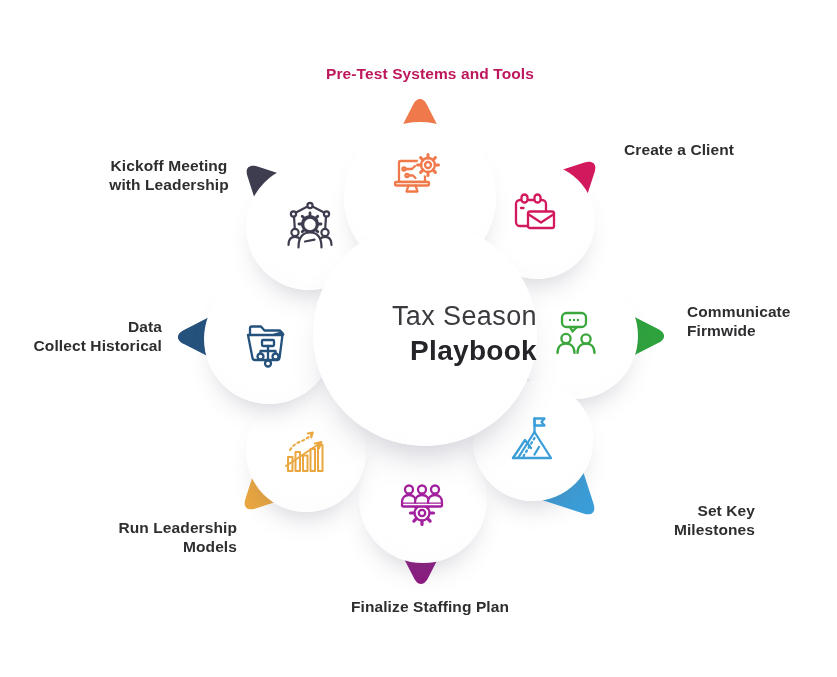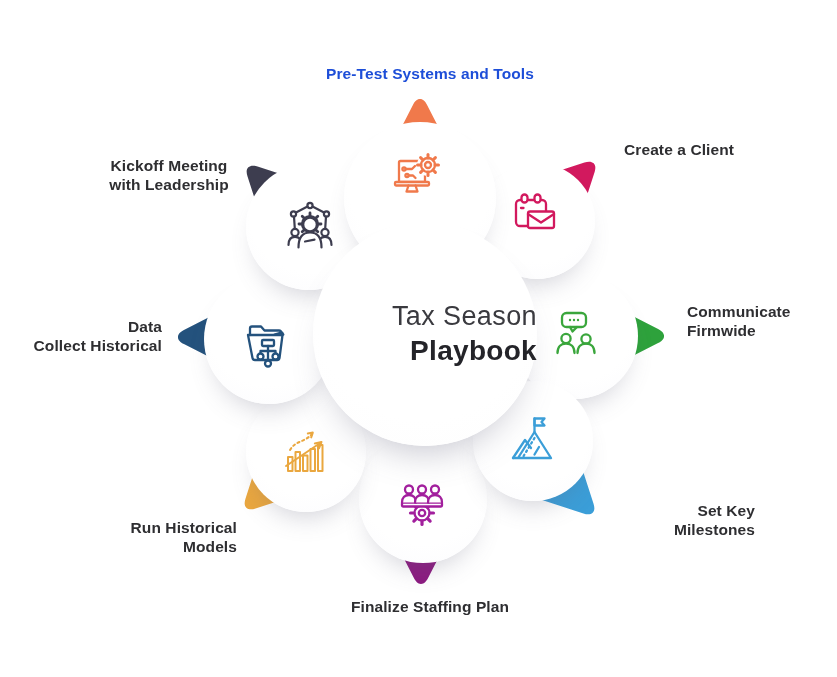--- a/index.html
+++ b/index.html
@@ -279,41 +279,41 @@
       <path d="M6.5 46 c0-5.5 2.6-8.2 6.5-8.2 s6.5 2.7 6.5 8.2" fill="#fff"></path>
       <circle cx="43" cy="33.5" r="3.6" fill="#fff"></circle>
       <path d="M36.5 46 c0-5.5 2.6-8.2 6.5-8.2 s6.5 2.7 6.5 8.2" fill="#fff"></path>
       <circle cx="28" cy="25.5" r="6.8" fill="#fff"></circle>
       <path d="M16.5 48.5 c0-10.5 4.6-15 11.5-15 s11.5 4.5 11.5 15" fill="#fff"></path>
       <path d="M23 42.5 l9.5 -1.8"></path>
     </g>
       </svg>
   </span>
 
-  <div class="label l0" style="color: #1d4ed8;">
+  <div class="label l0" style="color: #be185d;">
     <span class="ln">Pre-Test Systems and Tools</span>
     <span class="ln"></span>
   </div>
   <div class="label l1" style="color: rgb(46, 46, 49);">
     <span class="ln">Create a Client</span>
   </div>
   <div class="label l2" style="color: rgb(46, 46, 49);">
     <span class="ln">Communicate</span>
     <span class="ln">Firmwide</span>
   </div>
   <div class="label l3" style="color: rgb(46, 46, 49);">
     <span class="ln">Set Key</span>
     <span class="ln">Milestones</span>
   </div>
   <div class="label l4" style="color: rgb(46, 46, 49);">
     <span class="ln">Finalize Staffing Plan</span>
     <span class="ln"></span>
   </div>
   <div class="label l5" style="color: rgb(46, 46, 49);">
-    <span class="ln">Run Historical</span>
+    <span class="ln">Run Leadership</span>
     <span class="ln">Models</span>
   </div>
   <div class="label l6" style="color: rgb(46, 46, 49);">
     <span class="ln">Data</span>
     <span class="ln">Collect Historical</span>
   </div>
   <div class="label l7" style="color: rgb(46, 46, 49);">
     <span class="ln">Kickoff Meeting</span>
     <span class="ln">with Leadership</span>
   </div>

